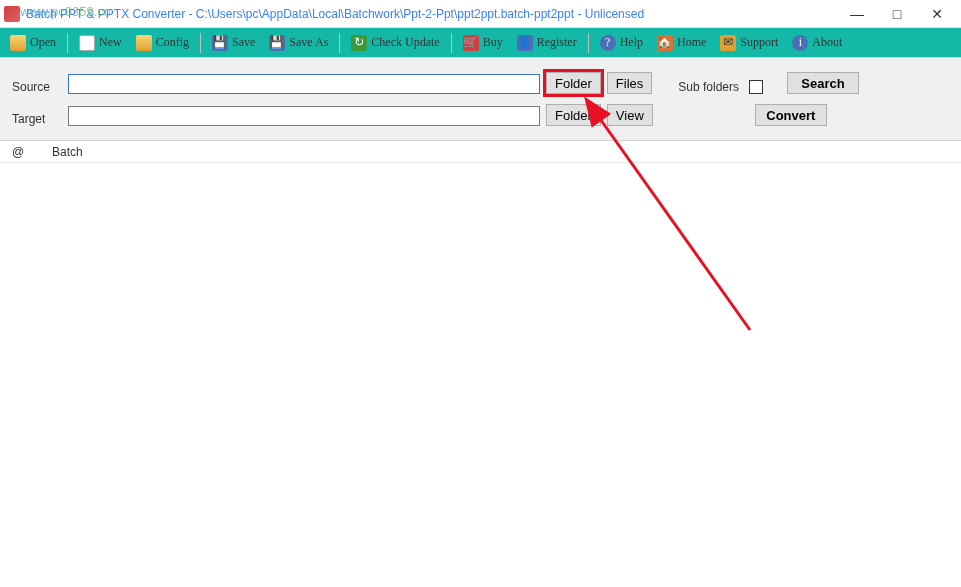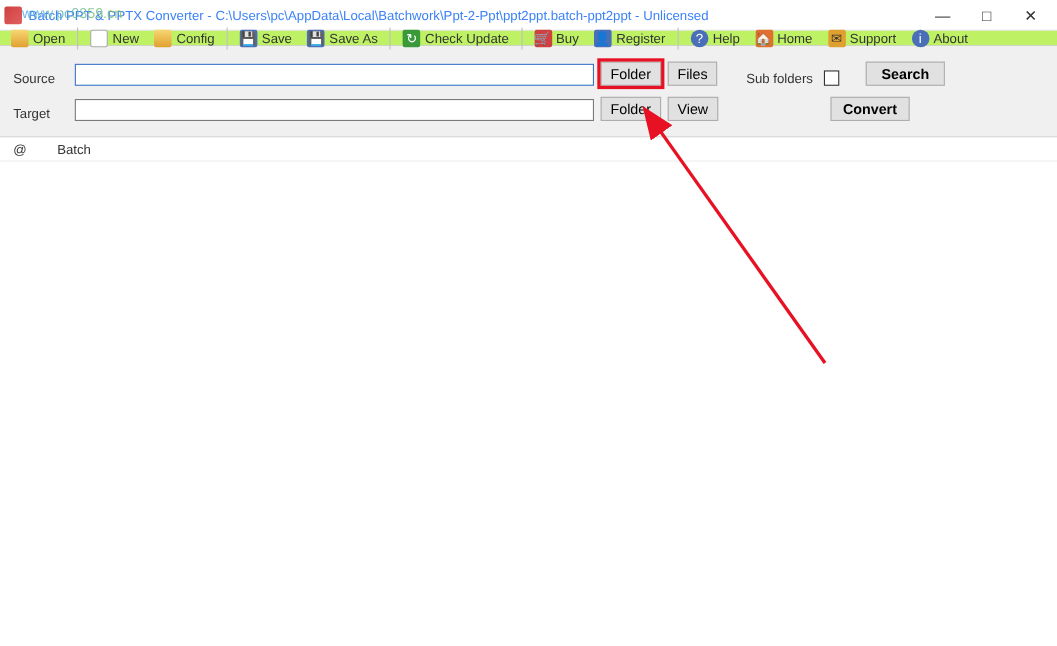--- a/index.html
+++ b/index.html
@@ -41,27 +41,28 @@
       width: 40px; height: 26px;
       display: flex;
       align-items: center;
       justify-content: center;
       font-size: 14px;
       color: #333;
       cursor: pointer;
     }
 
     .toolbar {
-      height: 14px;
-      background: #bef264;
+      height: 30px;
+      background: #14b8a6;
       border-bottom: 1px solid #d0d0d0;
       display: flex;
       align-items: center;
       padding: 0 4px;
       gap: 2px;
+      font-family: Liberation Serif, serif;
     }
     .tb-btn {
       display: flex;
       align-items: center;
       height: 24px;
       padding: 0 6px;
       gap: 4px;
       cursor: pointer;
       border-radius: 2px;
       font-size: 12px;

